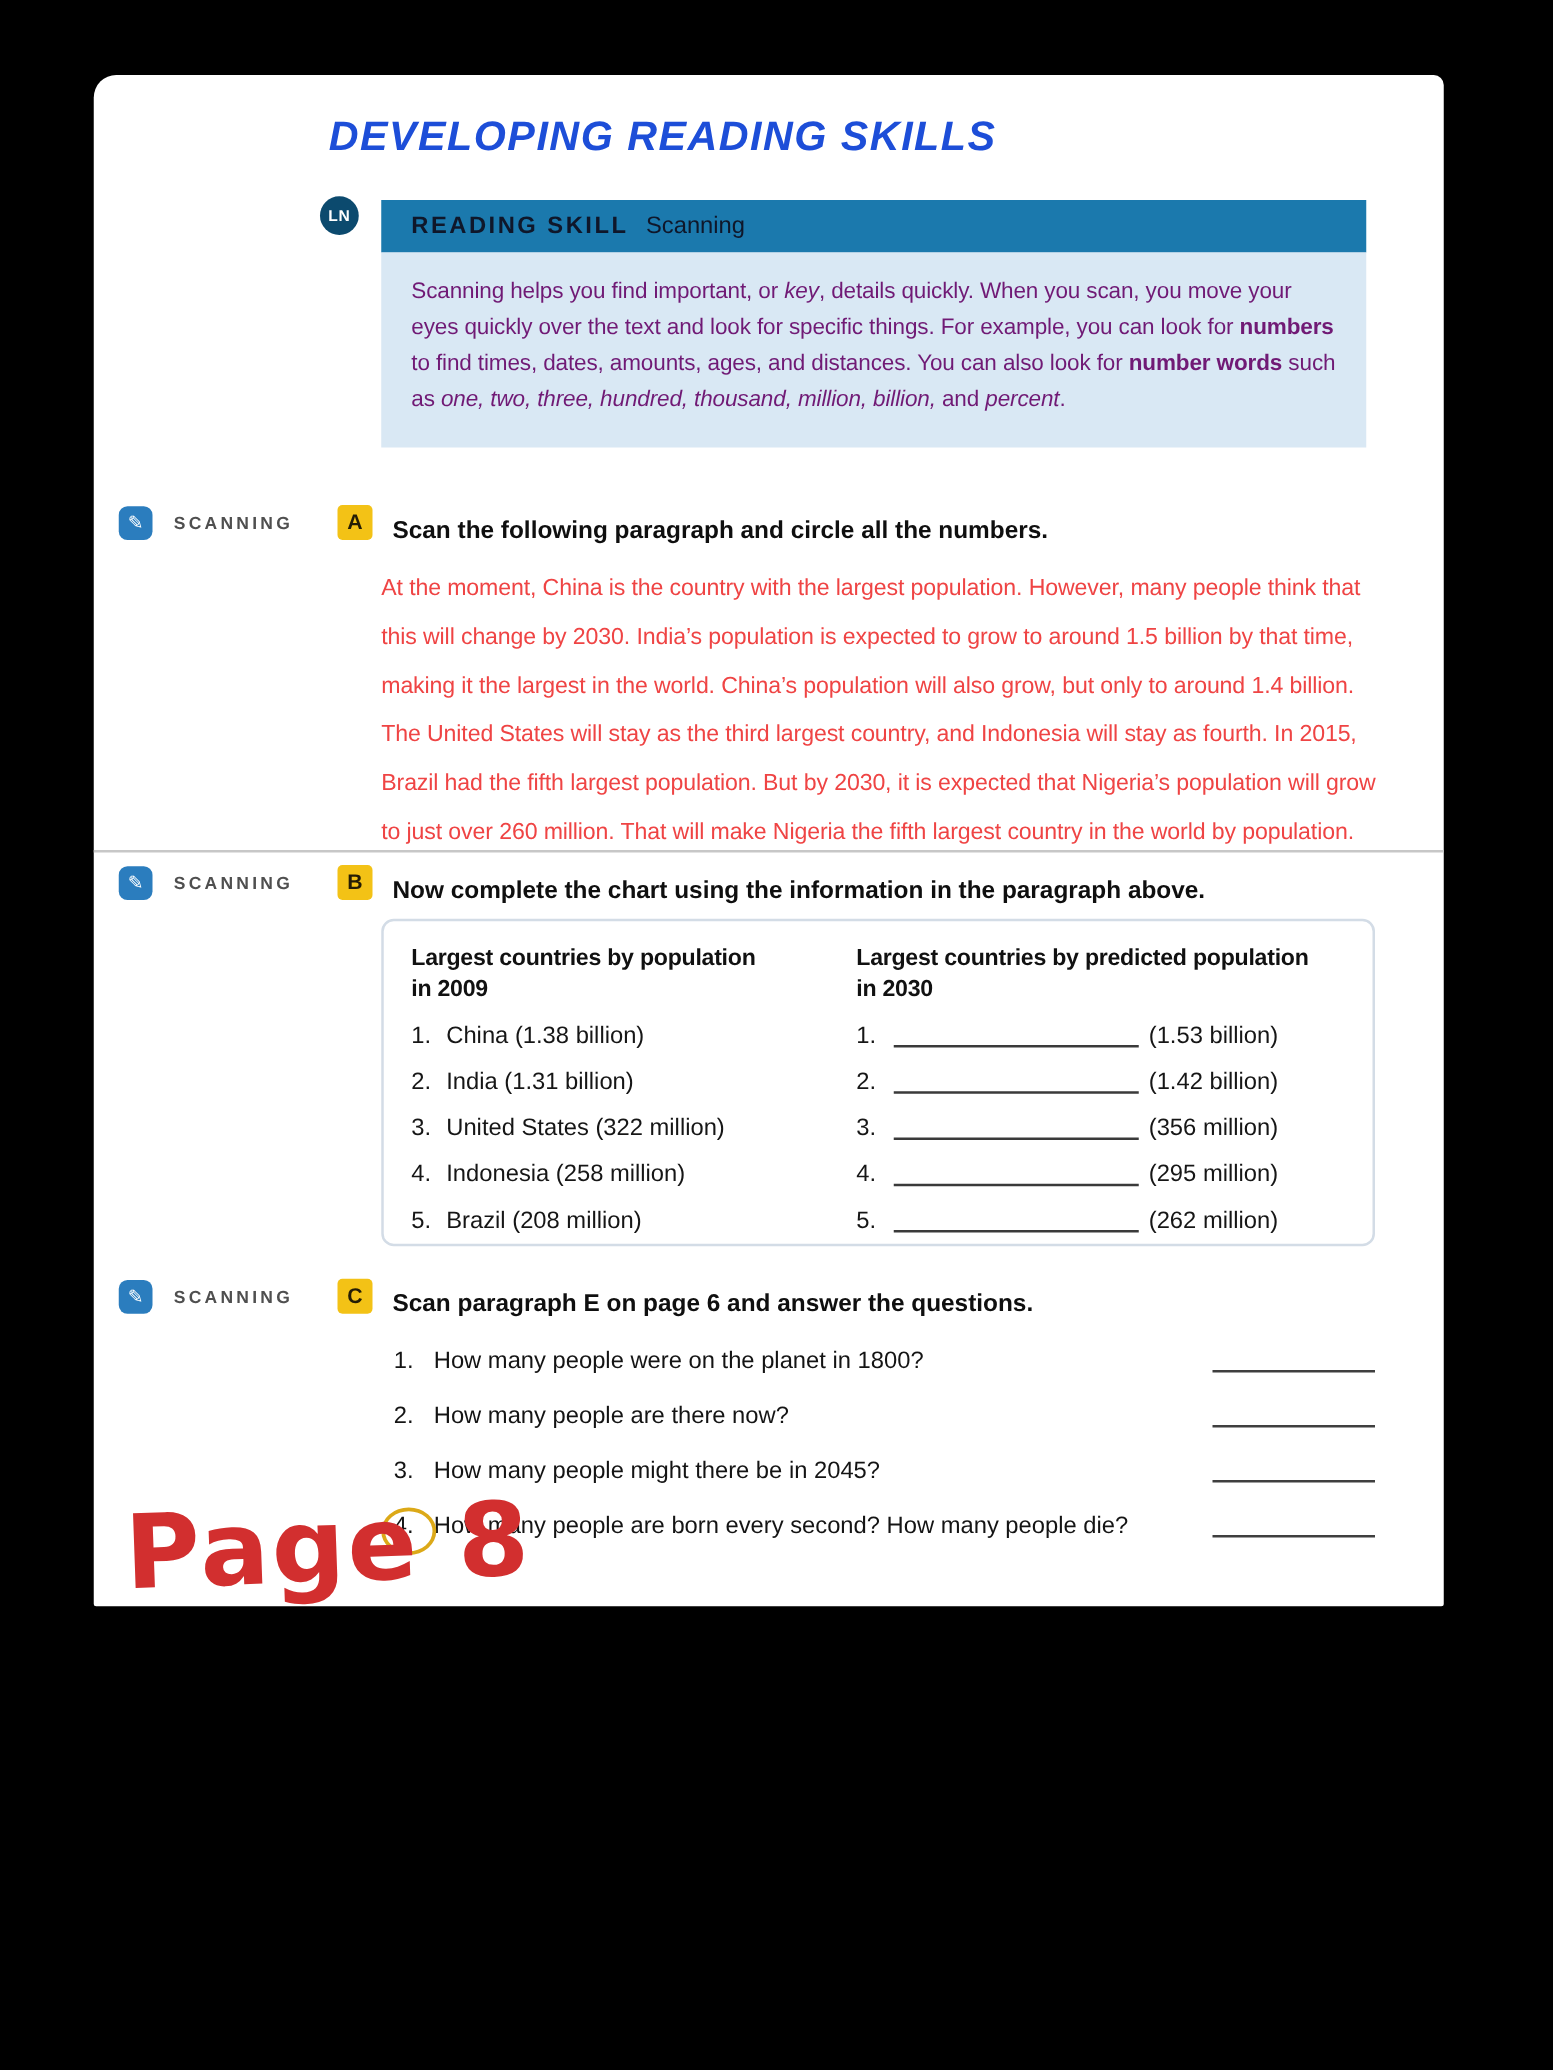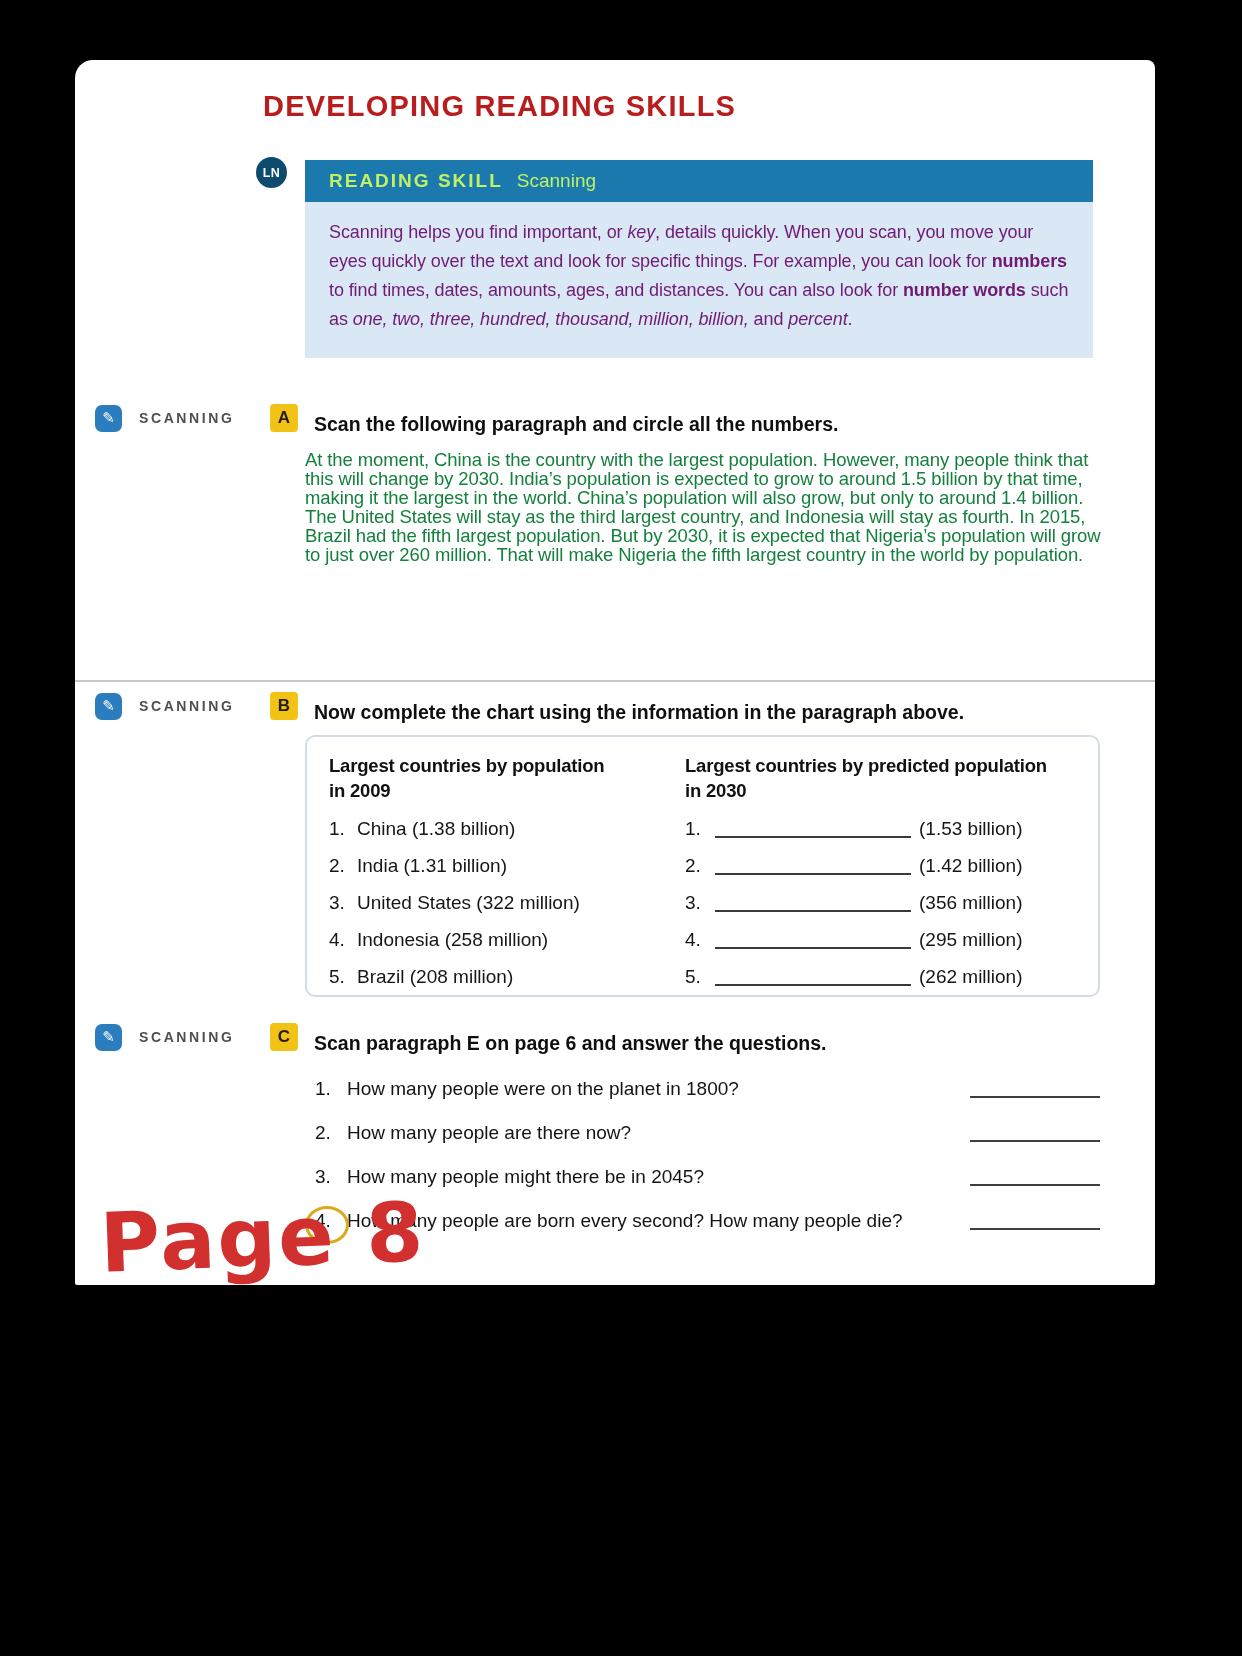--- a/index.html
+++ b/index.html
@@ -13,28 +13,28 @@
   }
   .page {
     position:absolute; left:75px; top:60px;
     width:1080px; height:1225px;
     background:#ffffff;
     border-radius:18px 8px 2px 2px;
   }
   
   .page-title {
     position:absolute; left:188px; top:30px;
-    font-size:29px; font-weight:bold; letter-spacing:1.2px; color:#b91c1c;
+    font-size:33px; font-weight:bold; letter-spacing:1.2px; color:#1d4ed8;font-style:italic;
   }
   
   .skill-box {
     position:absolute; left:230px; top:100px; width:788px;
   }
   .skill-header {
-    background:#1b79ad; color:#bef264; height:42px;
+    background:#1b79ad; color:#0f172a; height:42px;
     display:flex; align-items:center; padding:0 24px;
   }
   .skill-header .lbl { font-weight:bold; font-size:19px; letter-spacing:2px; }
   .skill-header .topic { font-size:19px; margin-left:14px; }
   .skill-body {
     background:#d9e8f4; padding:16px 22px 24px 24px;
     font-size:18px; line-height:29px; color:#701a75; letter-spacing:-0.1px;
   }
   .ln-badge {
     position:absolute; left:181px; top:97px;
@@ -56,21 +56,21 @@
   }
   .letter-badge {
     width:28px; height:28px; background:#f3c216; border-radius:4px;
     display:flex; align-items:center; justify-content:center;
     font-weight:bold; font-size:17px; color:#241d05; margin-left:11px; flex:0 0 auto;
   }
   .instruction { margin-left:16px; font-size:19.5px; font-weight:bold; color:#0f0f0f; white-space:nowrap;margin-top:12px; }
   
   .paragraph {
     position:absolute; left:230px; top:390px; width:800px;
-    font-size:18.5px; line-height:19px; color:#15803d; letter-spacing:-0.1px;
+    font-size:18.5px; line-height:39px; color:#ef4444; letter-spacing:-0.1px;
   }
   .divider { position:absolute; left:0; top:620px; width:1080px; border-top:2px solid #c7c7c7; }
   
   .chart-box {
     position:absolute; left:230px; top:675px; width:795px; height:262px;
     border:2px solid #d3dce6; border-radius:10px; background:#fff;
     display:flex; padding:16px 20px 12px 22px;
   }
   .chart-col.left { width:356px; flex:0 0 auto; }
   .chart-col.right { flex:1; }

